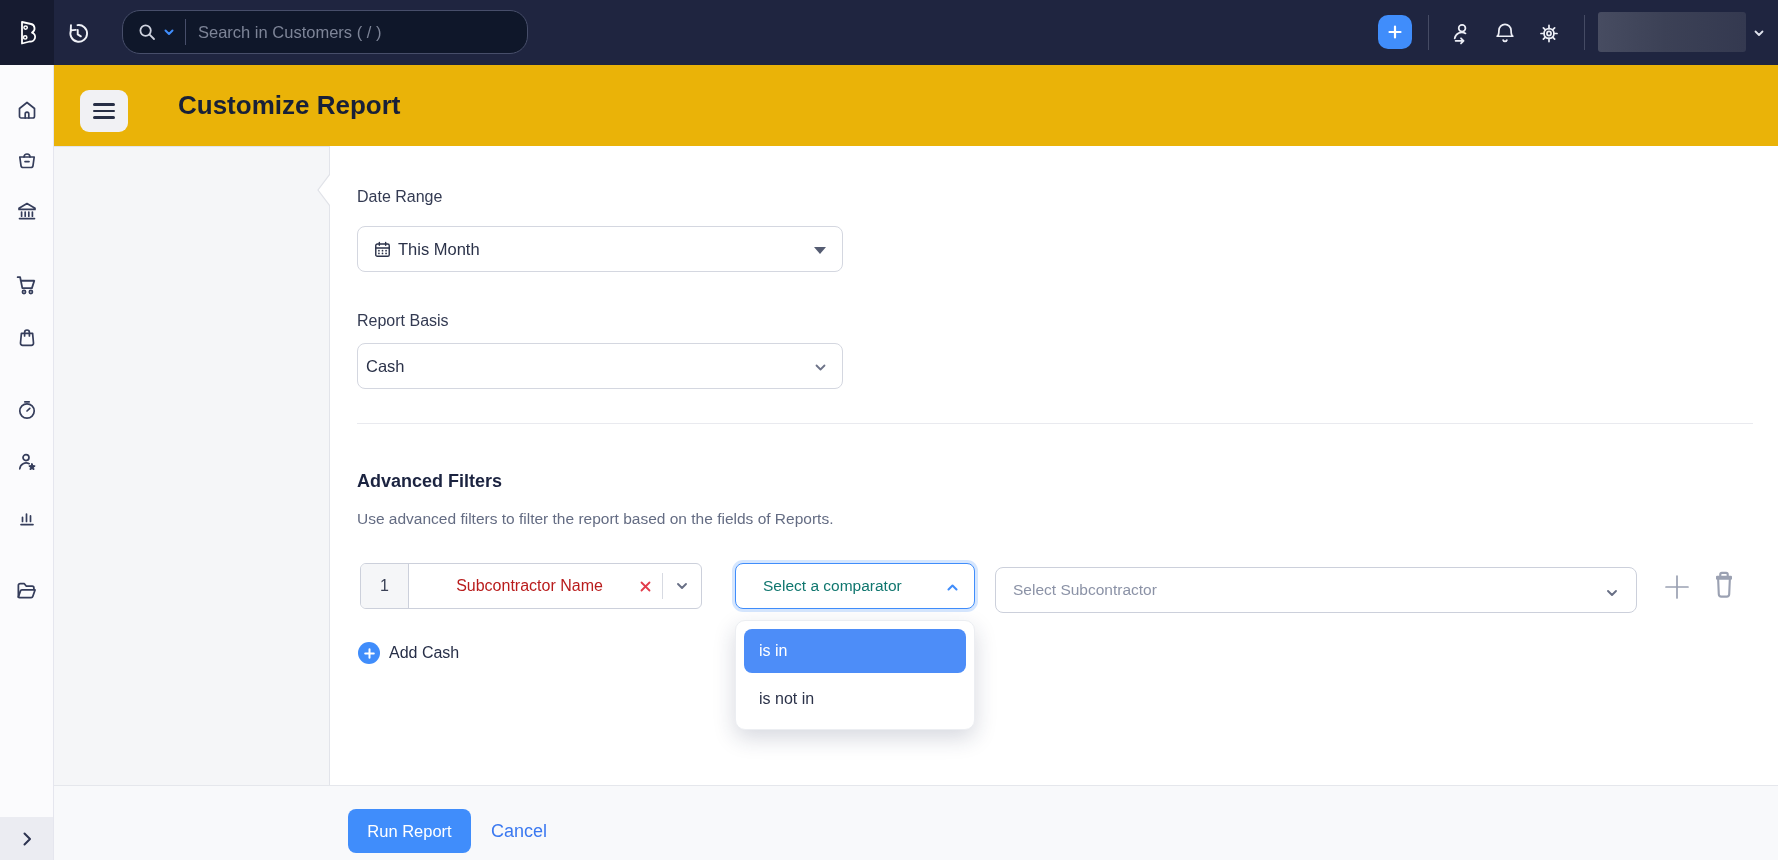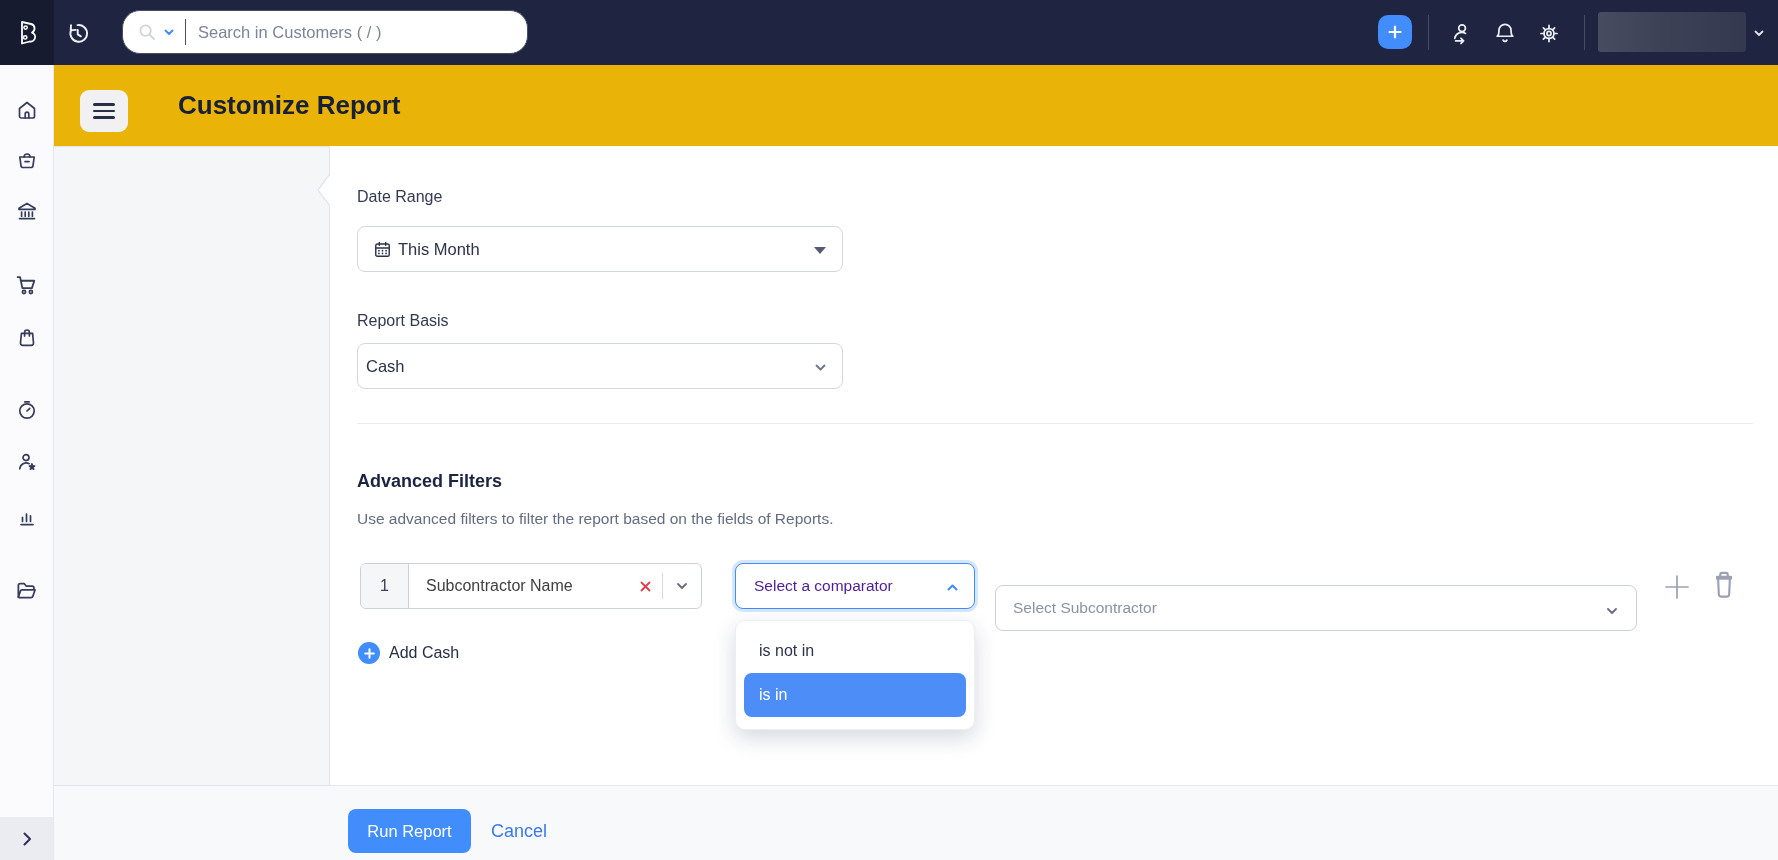--- a/index.html
+++ b/index.html
@@ -4,21 +4,21 @@
 <style>
   * { margin:0; padding:0; box-sizing:border-box; }
   html,body { width:1778px; height:860px; }
   body { font-family:"Liberation Sans", sans-serif; background:#fff; }
   #app { position:relative; width:1778px; height:860px; overflow:hidden; background:#fff; }
 
   
   .navbar { position:absolute; left:0; top:0; width:1778px; height:65px; background:#1f2540; }
   .logo-box { position:absolute; left:0; top:0; width:54px; height:65px; background:#161b30; display:flex; align-items:center; justify-content:center; }
   .history-btn { position:absolute; left:62px; top:19px; width:30px; height:28px; display:flex; align-items:center; justify-content:center; cursor:pointer; }
-  .search-box { position:absolute; left:122px; top:10px; width:406px; height:44px; border:1px solid #474e6a; background:#ffffff; border-radius:18px; display:flex; align-items:center; }
+  .search-box { position:absolute; left:122px; top:10px; width:406px; height:44px; border:1px solid #474e6a; background:#0f172a; border-radius:18px; display:flex; align-items:center; }
   .search-box .mag { margin-left:14px; }
   .search-box .sel-caret { margin-left:6px; }
   .search-box .vdiv { width:1px; height:26px; background:#474e6a; margin-left:10px; }
   .search-placeholder { margin-left:12px; color:#7d8497; font-size:16.5px; }
   .plus-btn { position:absolute; left:1378px; top:15px; width:34px; height:34px; background:#408dfb; border-radius:10px; display:flex; align-items:center; justify-content:center; cursor:pointer; }
   .nav-vdiv { position:absolute; top:15px; width:1px; height:35px; background:#454b64; }
   .nav-icon { position:absolute; top:20px; width:26px; height:26px; display:flex; align-items:center; justify-content:center; cursor:pointer; }
   .org-redacted { position:absolute; left:1598px; top:12px; width:148px; height:40px; border-radius:3px;
     background:linear-gradient(90deg,#474c61 0%,#3c4156 45%,#343950 100%); filter:blur(0.6px); }
   .org-caret { position:absolute; left:1752px; top:26px; }
@@ -47,34 +47,34 @@
   .select-box { position:absolute; left:27px; width:486px; height:46px; background:#fff; border:1px solid #d4d7e0; border-radius:8px; display:flex; align-items:center; cursor:pointer; }
   .select-box .txt { font-size:16.5px; color:#2b3249; }
   .caret-tri { position:absolute; right:16px; top:20px; width:0; height:0; border-left:6px solid transparent; border-right:6px solid transparent; border-top:7px solid #555c72; }
   .hr { position:absolute; left:27px; top:277px; width:1396px; height:1px; background:#e9eaef; }
   .adv-title { position:absolute; left:27px; top:325px; font-size:18px; font-weight:bold; color:#1b2340; }
   .adv-desc { position:absolute; left:27px; top:364px; font-size:15.5px; color:#646c83; }
 
   
   .f-group { position:absolute; left:30px; top:417px; width:342px; height:46px; border:1px solid #ccd0db; border-radius:6px; background:#fff; display:flex; align-items:center; overflow:hidden; }
   .f-num { width:48px; height:100%; background:#f5f6f8; border-right:1px solid #ccd0db; display:flex; align-items:center; justify-content:center; font-size:16px; color:#3a4156; }
-  .f-field-txt { margin-left:17px; font-size:16px; color:#404040; flex:1; white-space:nowrap; }
+  .f-field-txt { margin-left:17px; font-size:16px; color:#b91c1c; flex:1; white-space:nowrap;text-align:center; }
   .f-x { margin:0 10px 0 6px; cursor:pointer; display:flex; }
   .f-vdiv { width:1px; height:26px; background:#d7dae2; }
   .f-chev { margin:0 12px; cursor:pointer; display:flex; }
 
   .comparator { position:absolute; left:405px; top:417px; width:240px; height:46px; background:#fff; border:1.5px solid #408dfb; border-radius:8px; box-shadow:0 0 0 3px rgba(64,141,251,.22); display:flex; align-items:center; cursor:pointer; }
-  .comparator .ph { margin-left:18px; font-size:15.5px; color:#4c1d95; }
+  .comparator .ph { margin-left:27px; font-size:15.5px; color:#0f766e; }
   .comparator .chev-up { position:absolute; right:14px; top:16px; }
 
   .dropdown { position:absolute; left:405px; top:474px; width:240px; background:#fff; border:1px solid #eceef2; border-radius:10px; box-shadow:0 8px 22px rgba(25,39,80,.18); padding:8px; z-index:5; }
   .dd-opt { height:44px; border-radius:8px; display:flex; align-items:center; padding-left:15px; font-size:16px; color:#2b3249; cursor:pointer; }
   .dd-opt.sel { background:#4d8df8; color:#fff; margin-bottom:4px; }
 
-  .value-select { position:absolute; left:665px; top:439px; width:642px; height:46px; background:#fff; border:1px solid #ccd0db; border-radius:8px; display:flex; align-items:center; cursor:pointer; }
+  .value-select { position:absolute; left:665px; top:421px; width:642px; height:46px; background:#fff; border:1px solid #ccd0db; border-radius:8px; display:flex; align-items:center; cursor:pointer; }
   .value-select .ph { margin-left:17px; font-size:15.5px; color:#8b92a6; }
   .value-select .chev { position:absolute; right:16px; top:17px; }
 
   .row-plus { position:absolute; left:1332px; top:426px; cursor:pointer; display:flex; }
   .row-trash { position:absolute; left:1378px; top:421px; cursor:pointer; display:flex; }
 
   .add-more { position:absolute; left:28px; top:496px; display:flex; align-items:center; cursor:pointer; }
   .add-more .circ { width:22px; height:22px; border-radius:50%; background:#408dfb; display:flex; align-items:center; justify-content:center; }
   .add-more .lbl { margin-left:9px; font-size:16px; color:#262e47; }
 
@@ -275,22 +275,22 @@
     </div>
 
     <div class="comparator">
       <span class="ph">Select a comparator</span>
       <svg class="chev-up" width="15" height="15" viewBox="0 0 15 15" fill="none" stroke="#408dfb" stroke-width="2.1" stroke-linecap="round" stroke-linejoin="round">
         <path d="M3.5 9.5 L7.5 5.5 L11.5 9.5"></path>
       </svg>
     </div>
 
     <div class="dropdown">
+      <div class="dd-opt sel">is in</div>
       <div class="dd-opt">is not in</div>
-      <div class="dd-opt sel">is in</div>
     </div>
 
     <div class="value-select">
       <span class="ph">Select Subcontractor</span>
       <svg class="chev" width="16" height="16" viewBox="0 0 16 16" fill="none" stroke="#686f85" stroke-width="1.9" stroke-linecap="round" stroke-linejoin="round">
         <path d="M4 6 L8 10 L12 6"></path>
       </svg>
     </div>
 
     <div class="row-plus">

